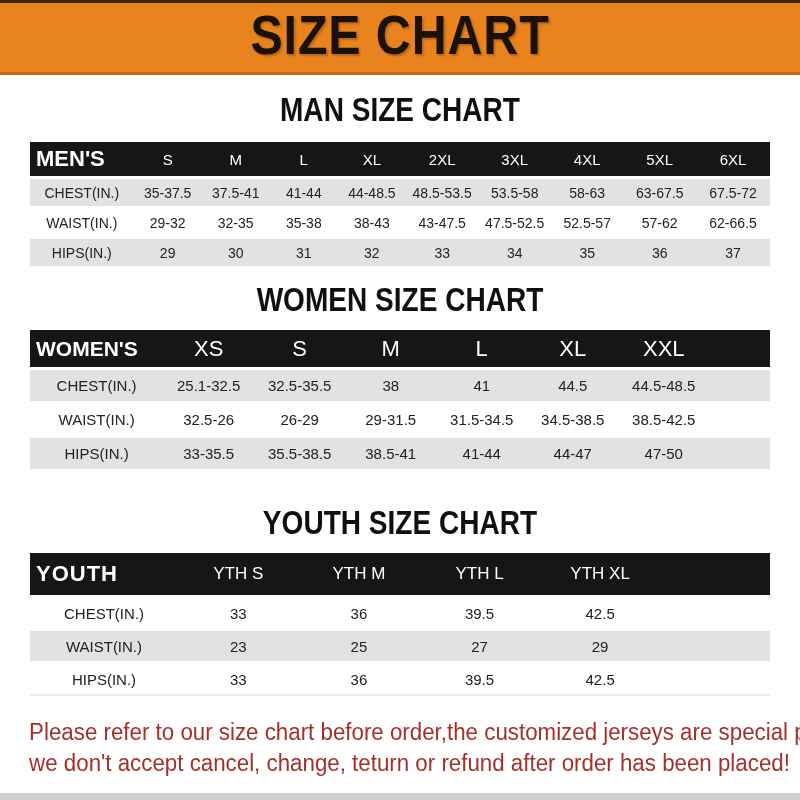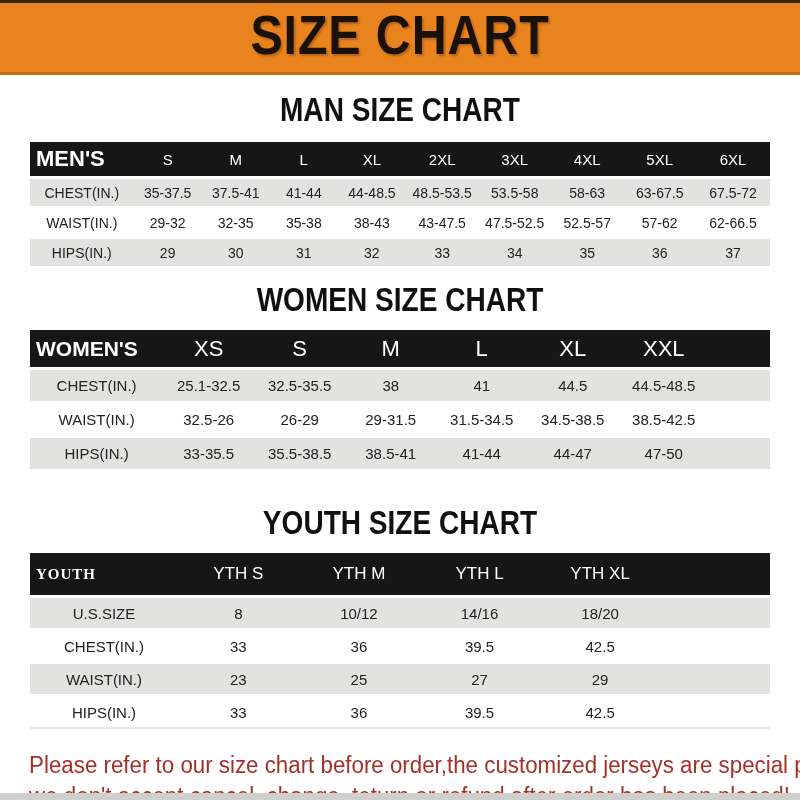--- a/index.html
+++ b/index.html
@@ -73,21 +73,21 @@
   
   .men-table thead th { height:32px; font-size:15px; }
   .men-table th.corner { font-size:22px; }
   .men-table td { height:25px; font-size:14px; }
   
   .women-table thead th { height:35px; font-size:22px; }
   .women-table th.corner { font-size:21px; }
   .women-table td { height:29px; font-size:15px; }
   
   .youth-table thead th { height:40px; font-size:17px; }
-  .youth-table th.corner { font-size:15px; letter-spacing:1px;font-family:Liberation Serif, serif; }
+  .youth-table th.corner { font-size:22px; letter-spacing:1px; }
   .youth-table td { height:28px; font-size:15px; }
   .youth-table tbody tr:last-child td { border-bottom:2px solid #E8E8E8; }
 
   
   .disclaimer {
     margin:18px 0 0 0;
     padding:0 20px 0 30px;
     color:#A5302A;
     font-size:23px;
     line-height:31px;
@@ -257,28 +257,20 @@
         <tr>
           <th class="corner">YOUTH</th>
           <th>YTH S</th>
           <th>YTH M</th>
           <th>YTH L</th>
           <th>YTH XL</th>
           <th></th>
         </tr>
       </thead>
       <tbody>
-        <tr class="gray">
-          <td class="rowlabel">U.S.SIZE</td>
-          <td>8</td>
-          <td>10/12</td>
-          <td>14/16</td>
-          <td>18/20</td>
-          <td></td>
-        </tr>
         <tr class="white">
           <td class="rowlabel">CHEST(IN.)</td>
           <td>33</td>
           <td>36</td>
           <td>39.5</td>
           <td>42.5</td>
           <td></td>
         </tr>
         <tr class="gray">
           <td class="rowlabel">WAIST(IN.)</td>

